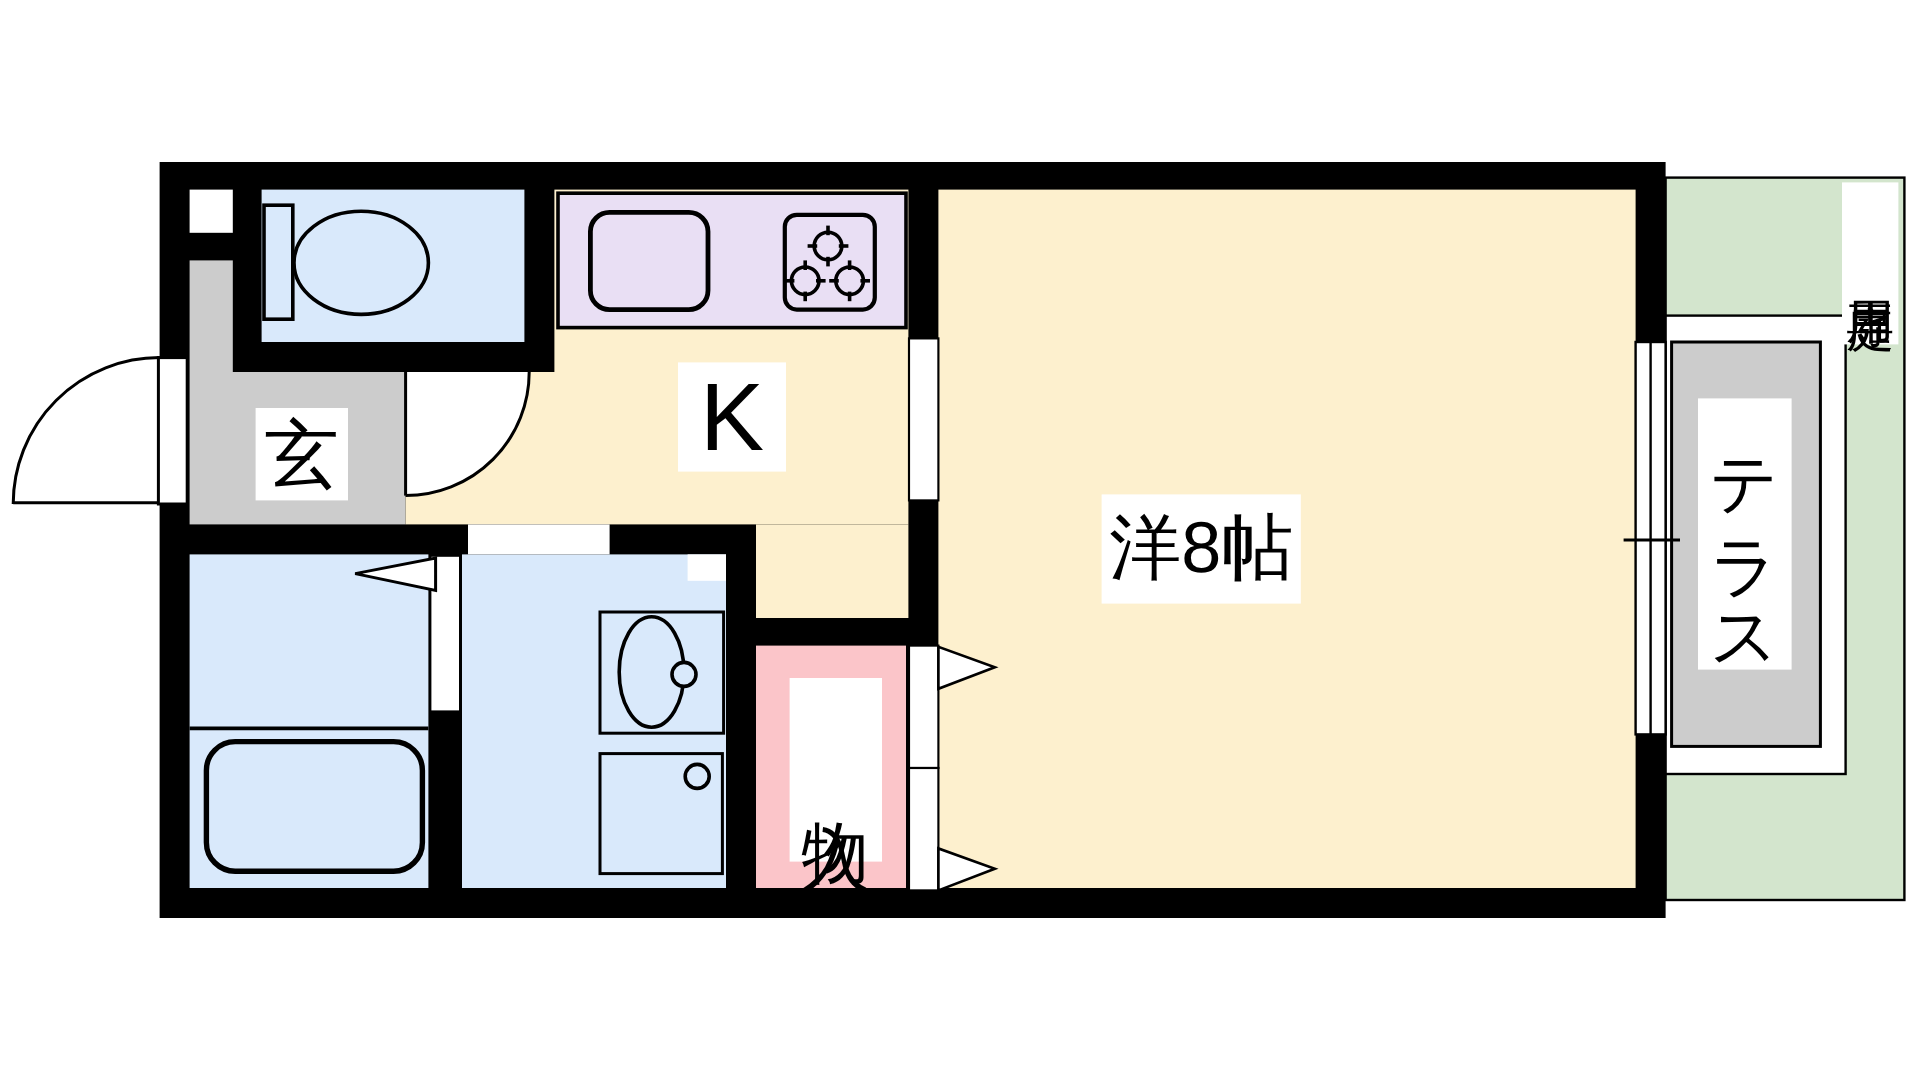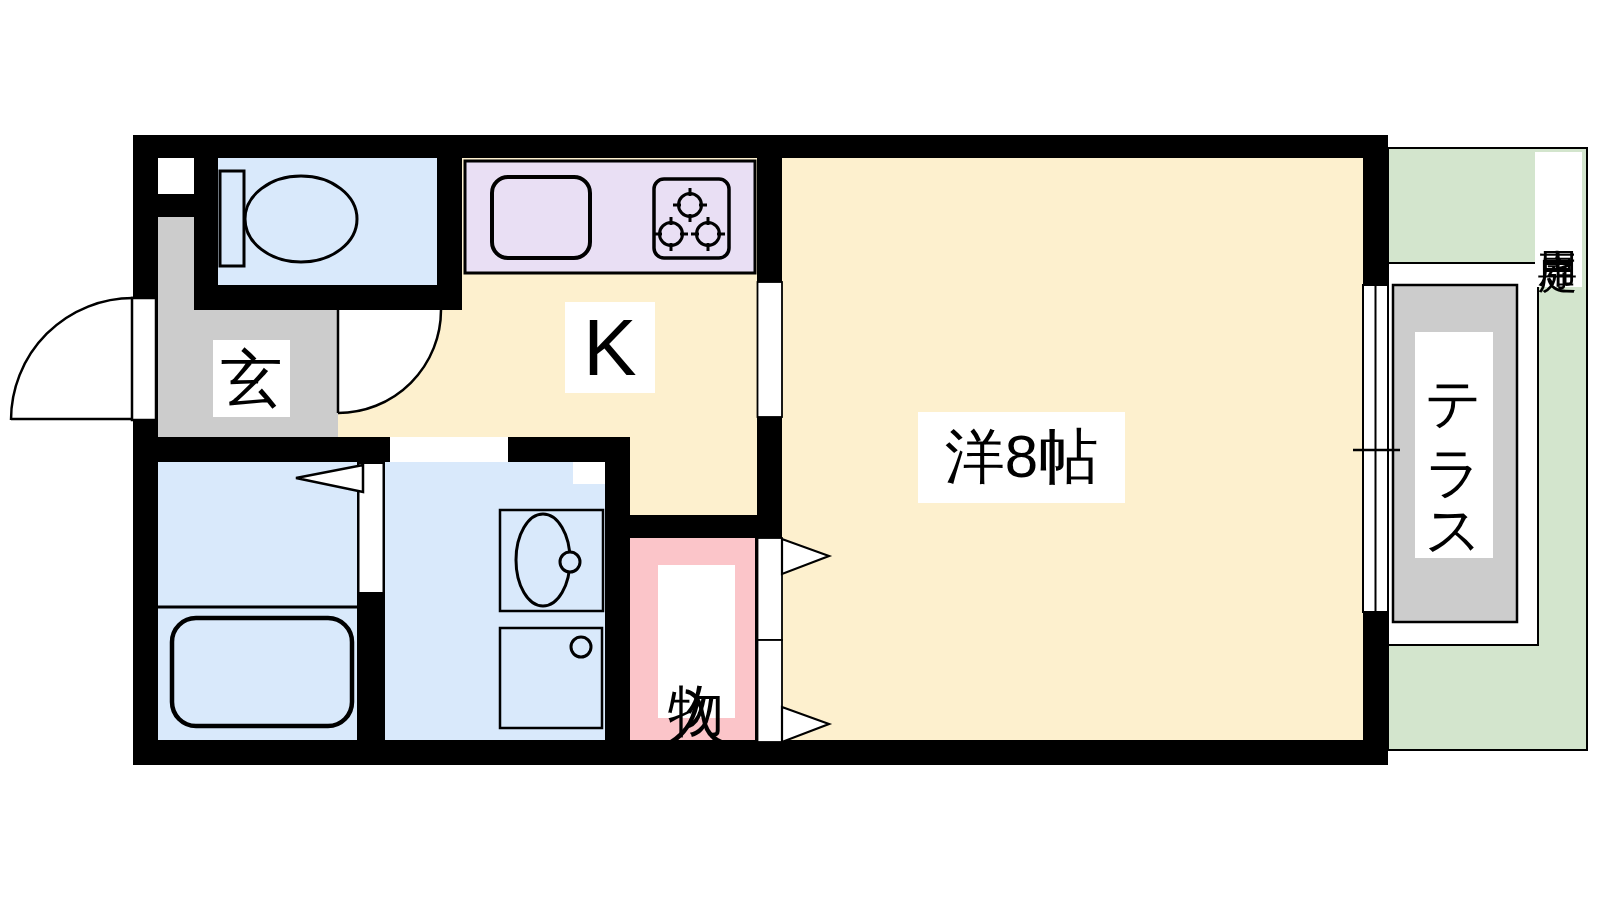--- a/index.html
+++ b/index.html
@@ -37,21 +37,21 @@
     white-space: nowrap;
   }
   .label span { display: block; }
   .label.vertical span {
     writing-mode: vertical-rl;
     text-orientation: upright;
     letter-spacing: 2px;
   }
   .lbl-entrance  { left: 213px; top: 340px; width: 77px;  height: 77px;  font-size: 62px; }
   .lbl-kitchen   { left: 565px; top: 302px; width: 90px;  height: 91px;  font-size: 80px; }
-  .lbl-western   { left: 918px; top: 412px; width: 207px; height: 91px;  font-size: 60px; }
+  .lbl-western   { left: 918px; top: 412px; width: 166px; height: 91px;  font-size: 60px; }
   .lbl-closet    { left: 658px; top: 565px; width: 77px;  height: 153px; font-size: 56px; }
   .lbl-terrace   { left: 1415px; top: 332px; width: 78px; height: 226px; font-size: 56px; }
   .lbl-garden    { left: 1535px; top: 152px; width: 47px; height: 135px; font-size: 40px; }
 </style>
 </head>
 <body>
 
 <div id="canvas">
 
   <svg id="plan-svg" width="1600" height="900" viewBox="0 0 1600 900">

